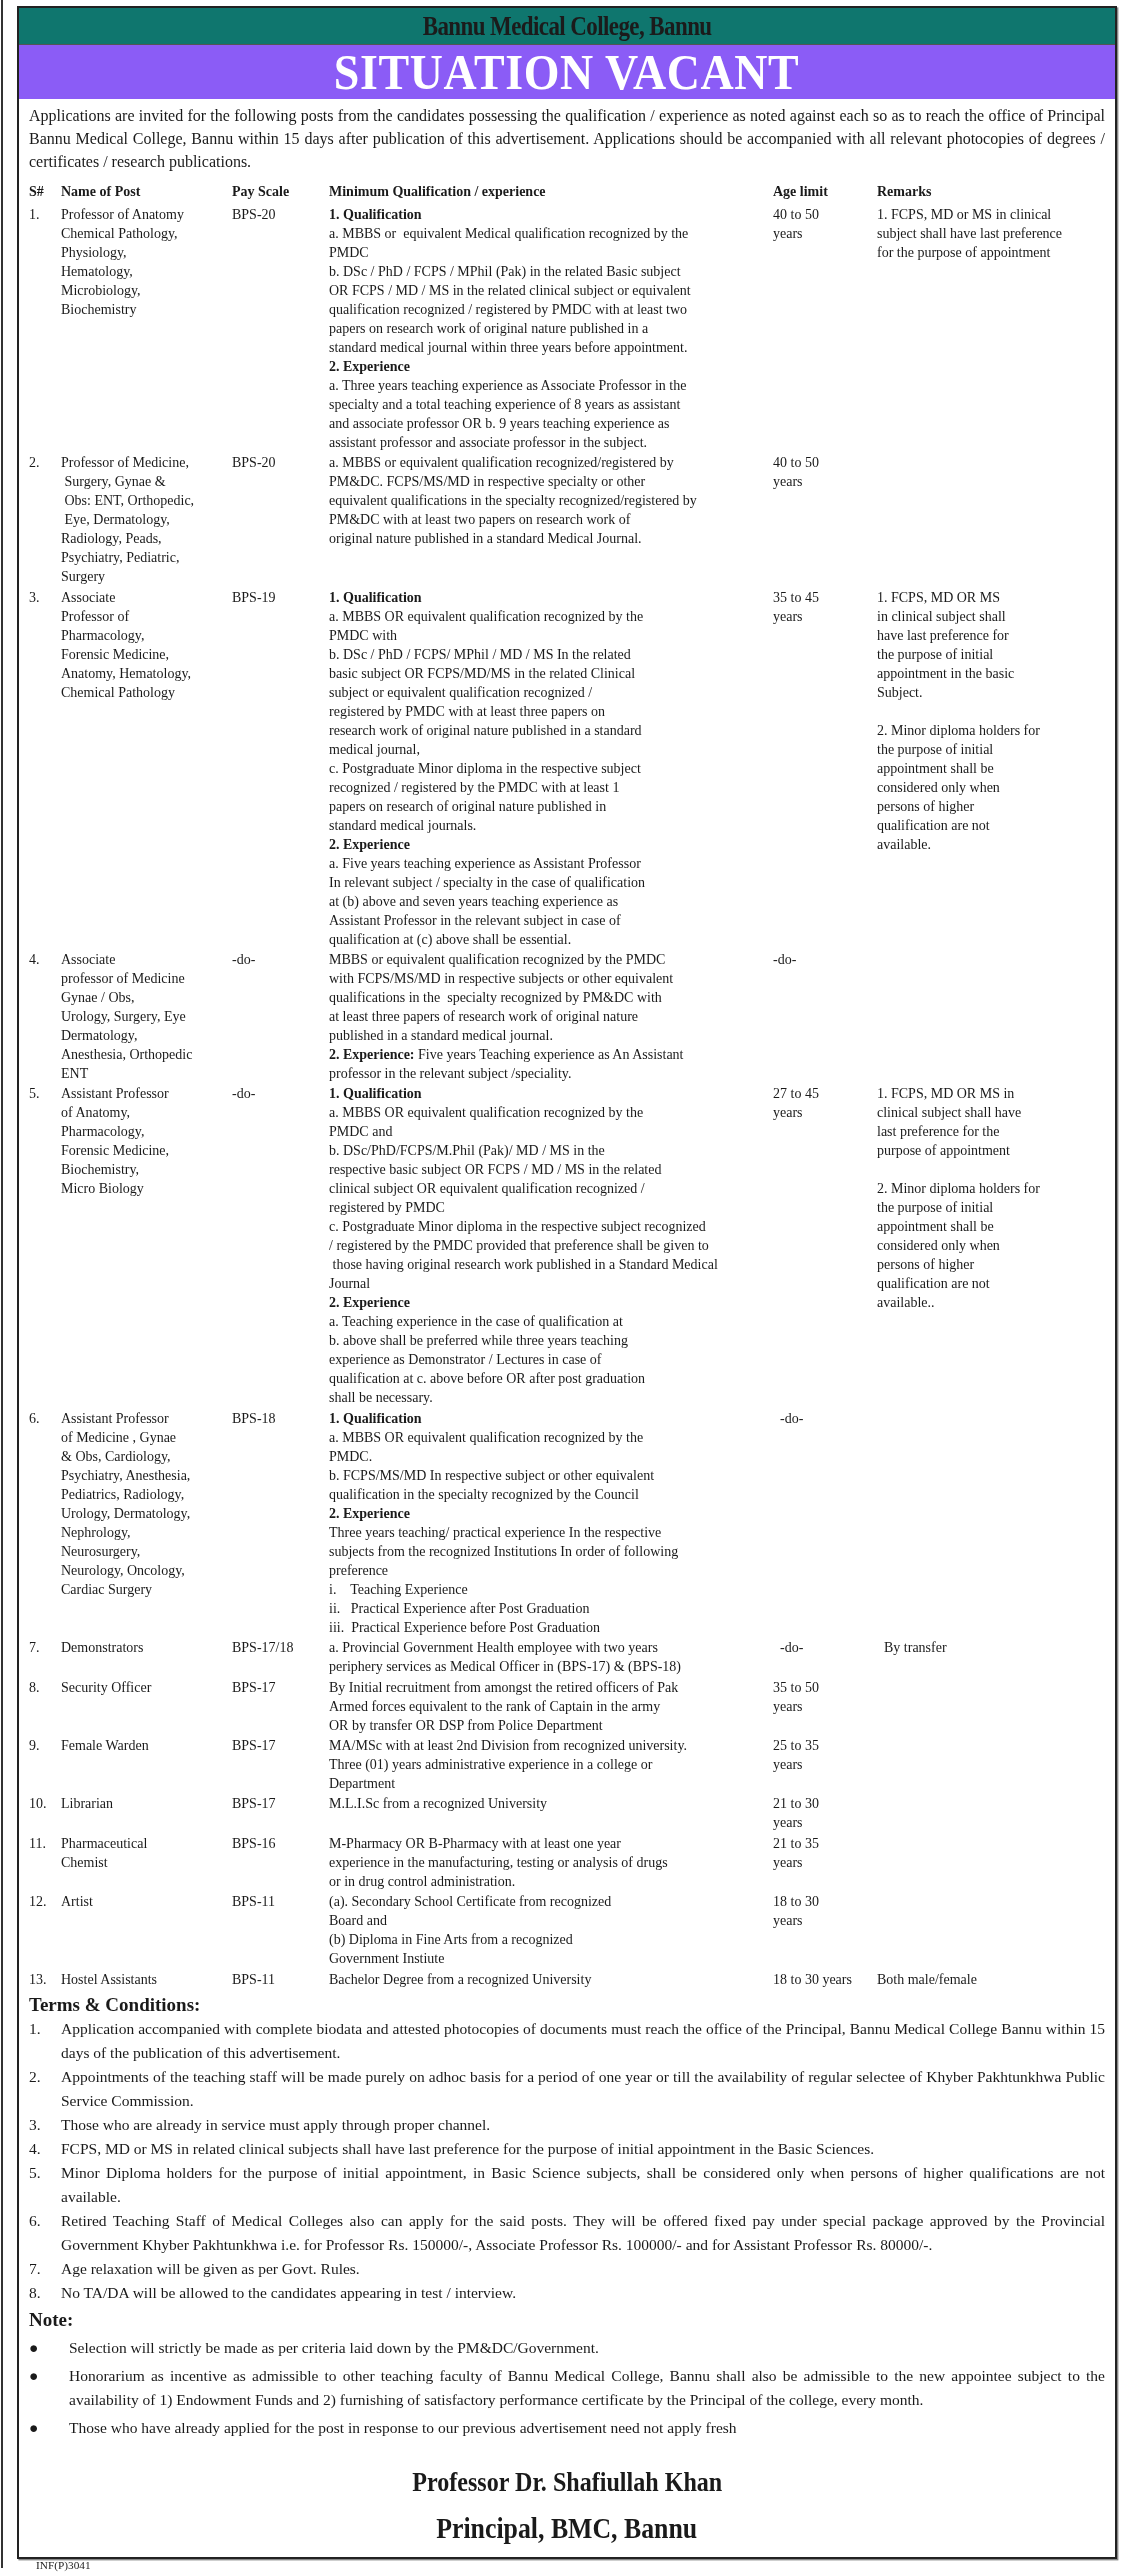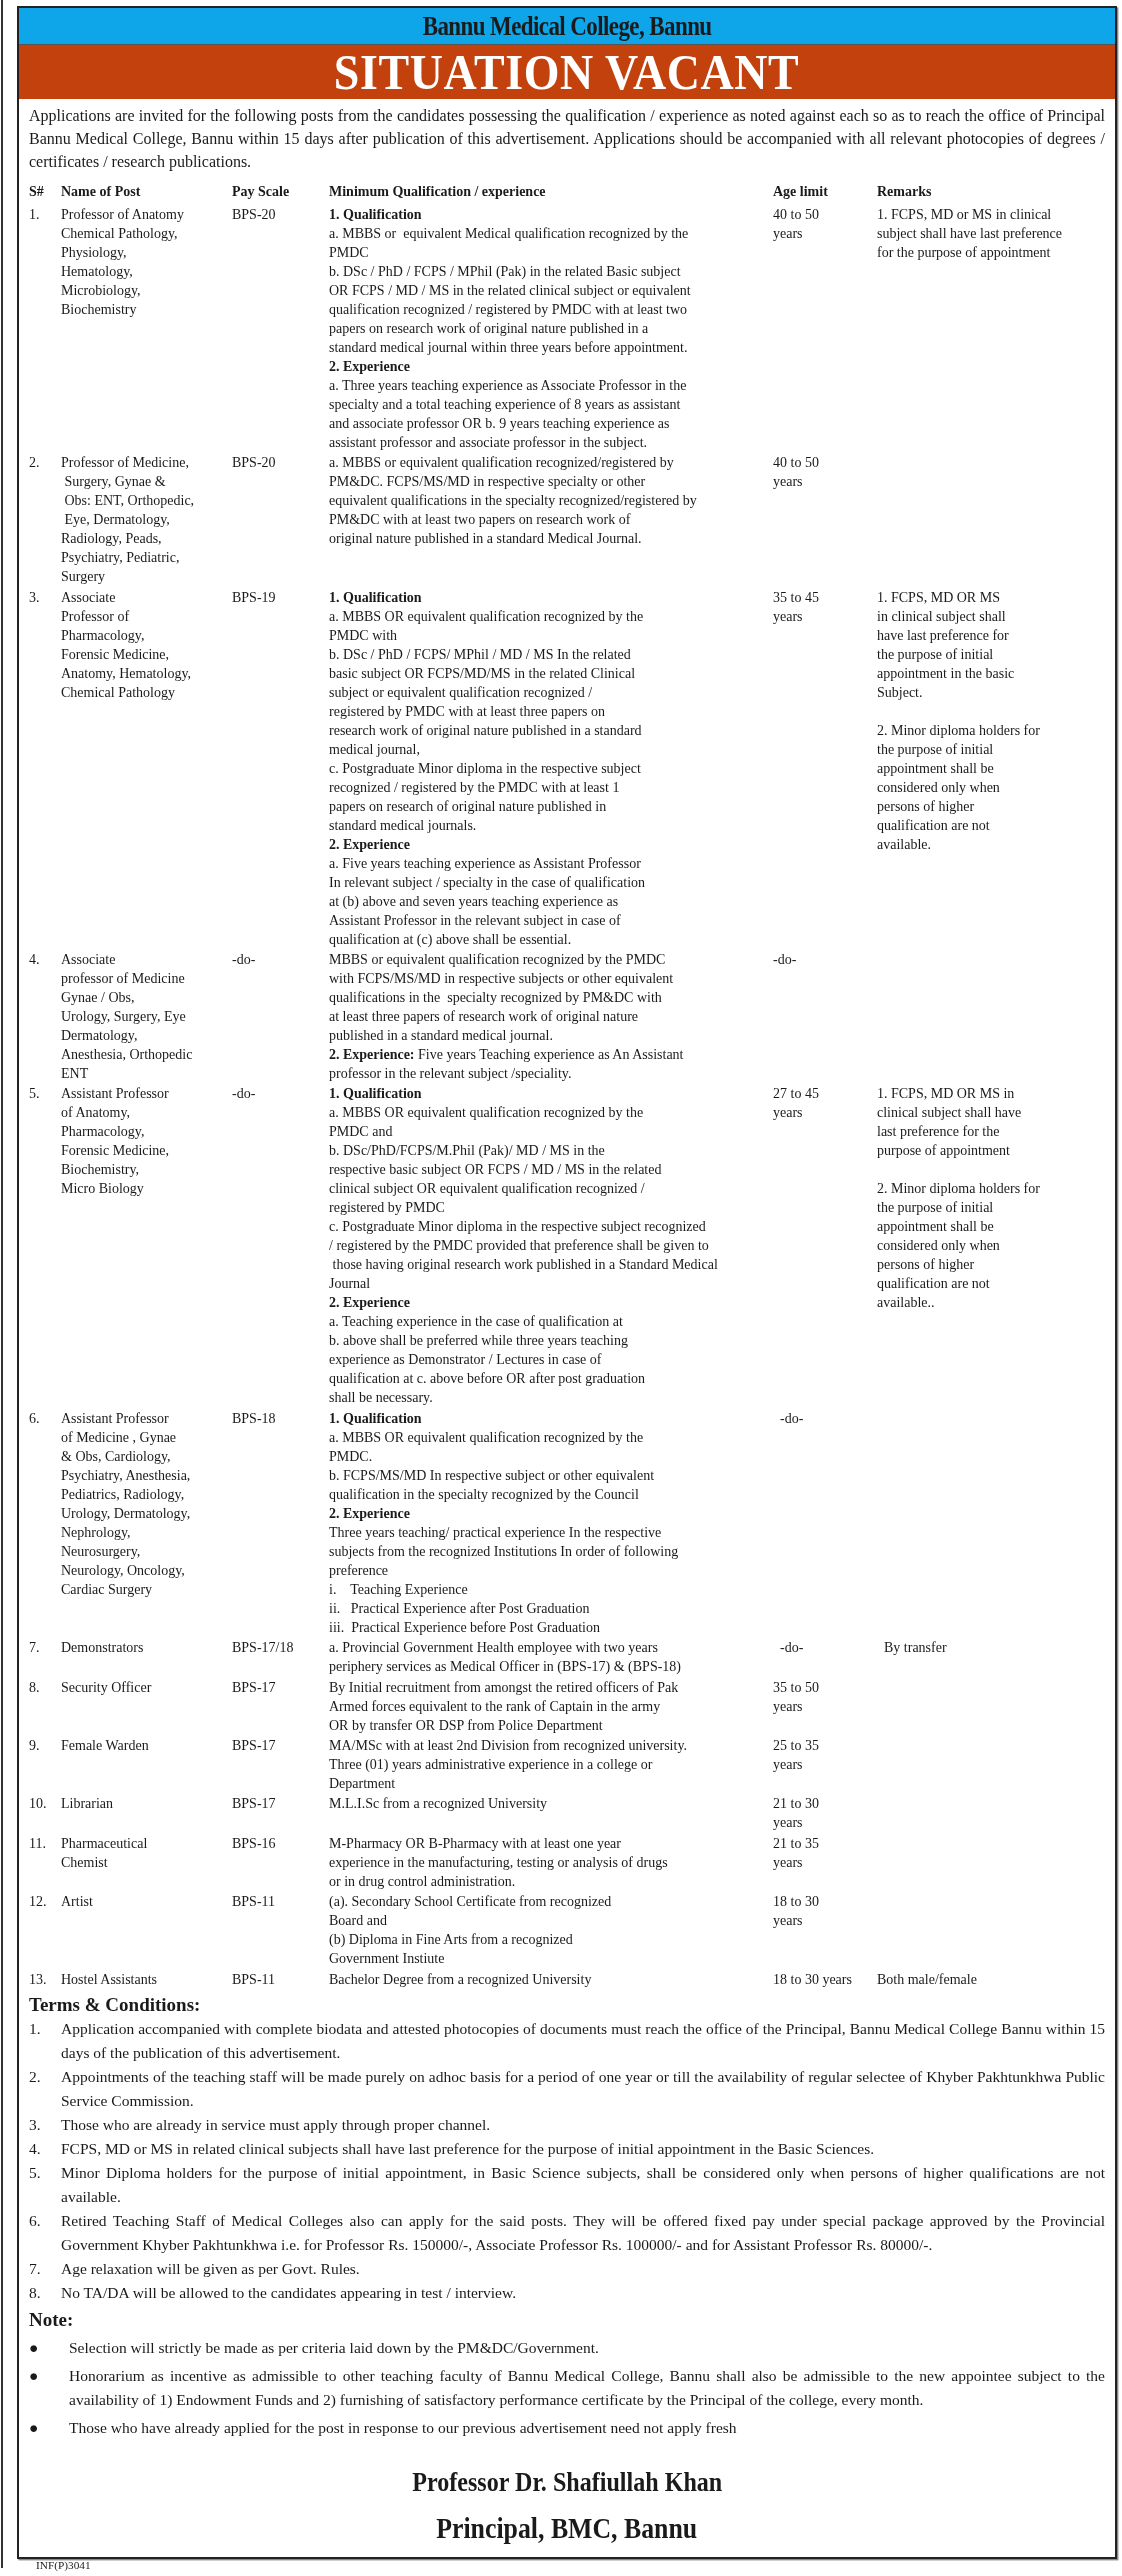--- a/index.html
+++ b/index.html
@@ -4,27 +4,27 @@
 <style>
   * { box-sizing: border-box; margin: 0; padding: 0; }
   html, body { width: 1122px; height: 2576px; background: #ffffff; overflow: hidden; }
   body { position: relative; font-family: "Liberation Serif", "DejaVu Serif", serif; color: #1a1a1a; }
   .page-edge { position: absolute; left: 1.4px; top: 0; width: 1.4px; height: 2568px; background: #333; }
   .frame {
     position: absolute; left: 17px; top: 5.6px; width: 1100px; height: 2553px;
     border: 2.1px solid #222; box-shadow: 1.4px 1.4px 0 #888;
   }
   .band-gray {
-    height: 37px; background: #0ea5e9; border-bottom: 1.4px solid #555;
+    height: 37px; background: #0f766e; border-bottom: 1.4px solid #555;
     text-align: center; font-weight: bold; font-size: 28px; line-height: 35px;
     letter-spacing: -0.7px; transform-origin: center; color: #1b1b1b;
   }
   .band-gray span { display: inline-block; transform: scaleX(0.82); }
   .band-black {
-    height: 54px; background: #c2410c; color: #ffffff; text-align: center;
+    height: 54px; background: #8b5cf6; color: #ffffff; text-align: center;
     font-weight: bold; font-size: 51px; line-height: 55px;
   }
   .band-black span { display: inline-block; transform: scaleX(0.9); letter-spacing: 0.7px; }
   .intro {
     padding: 5.6px 10px 0 10px; font-size: 16px; line-height: 23px; text-align: justify;
   }
   .tbl { position: relative; margin-top: 8.5px; font-size: 14px; line-height: 19px; }
   .row { display: flex; }
   .c-sn { width: 42px; padding-left: 10px; flex: none; }
   .c-name { width: 171px; flex: none; }

